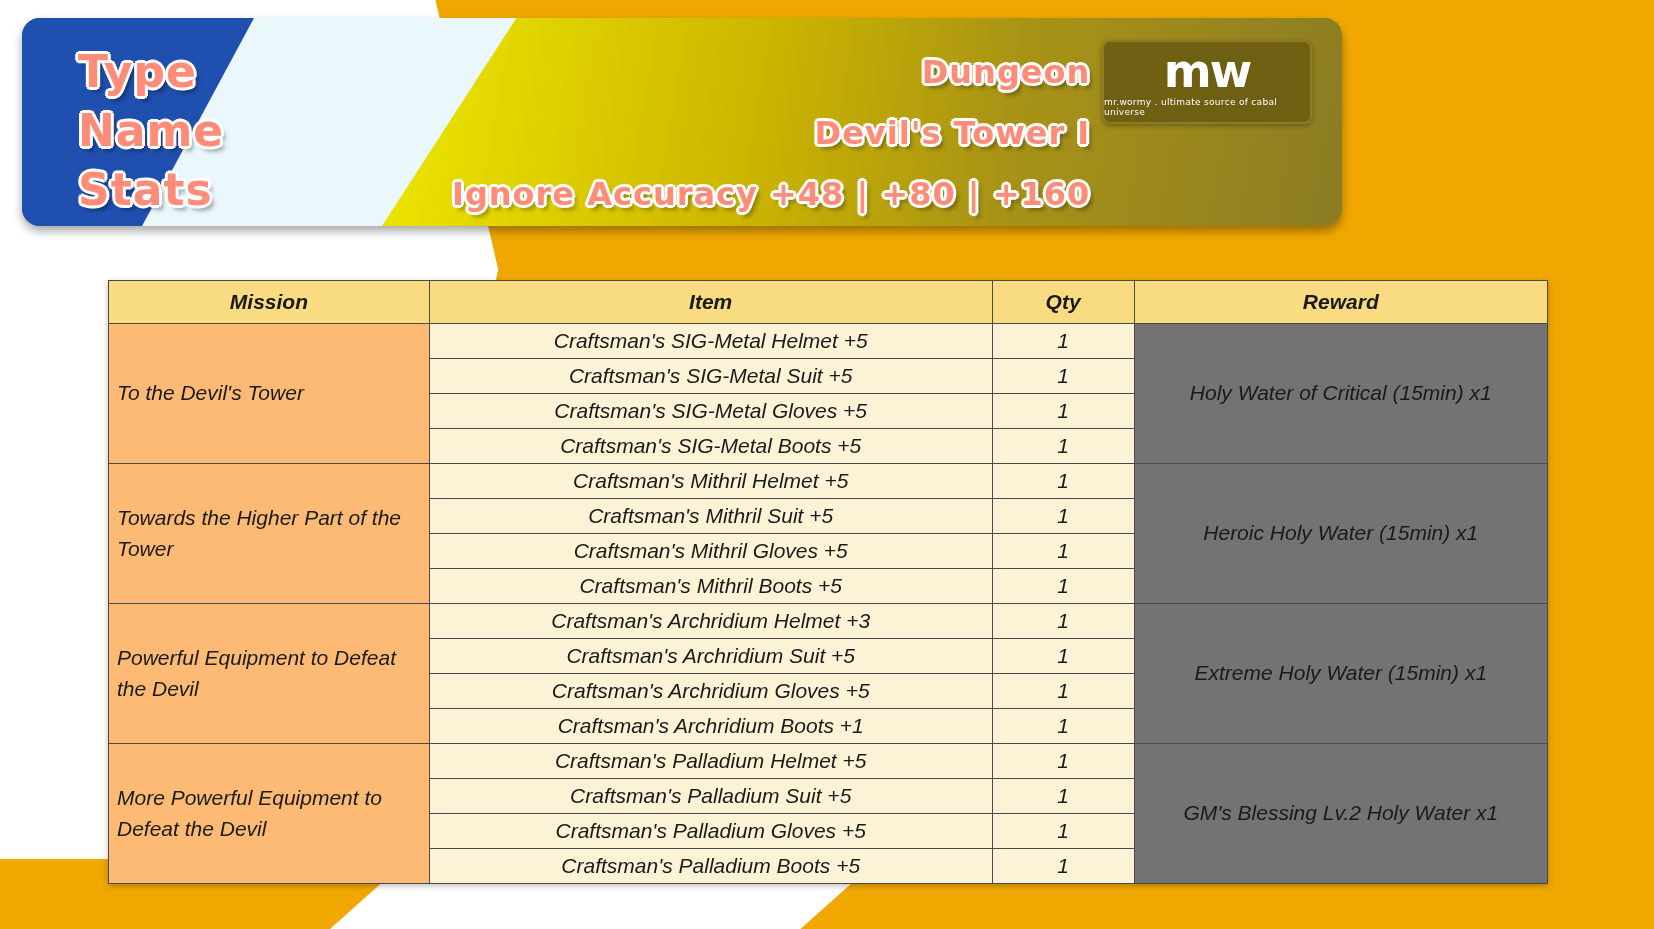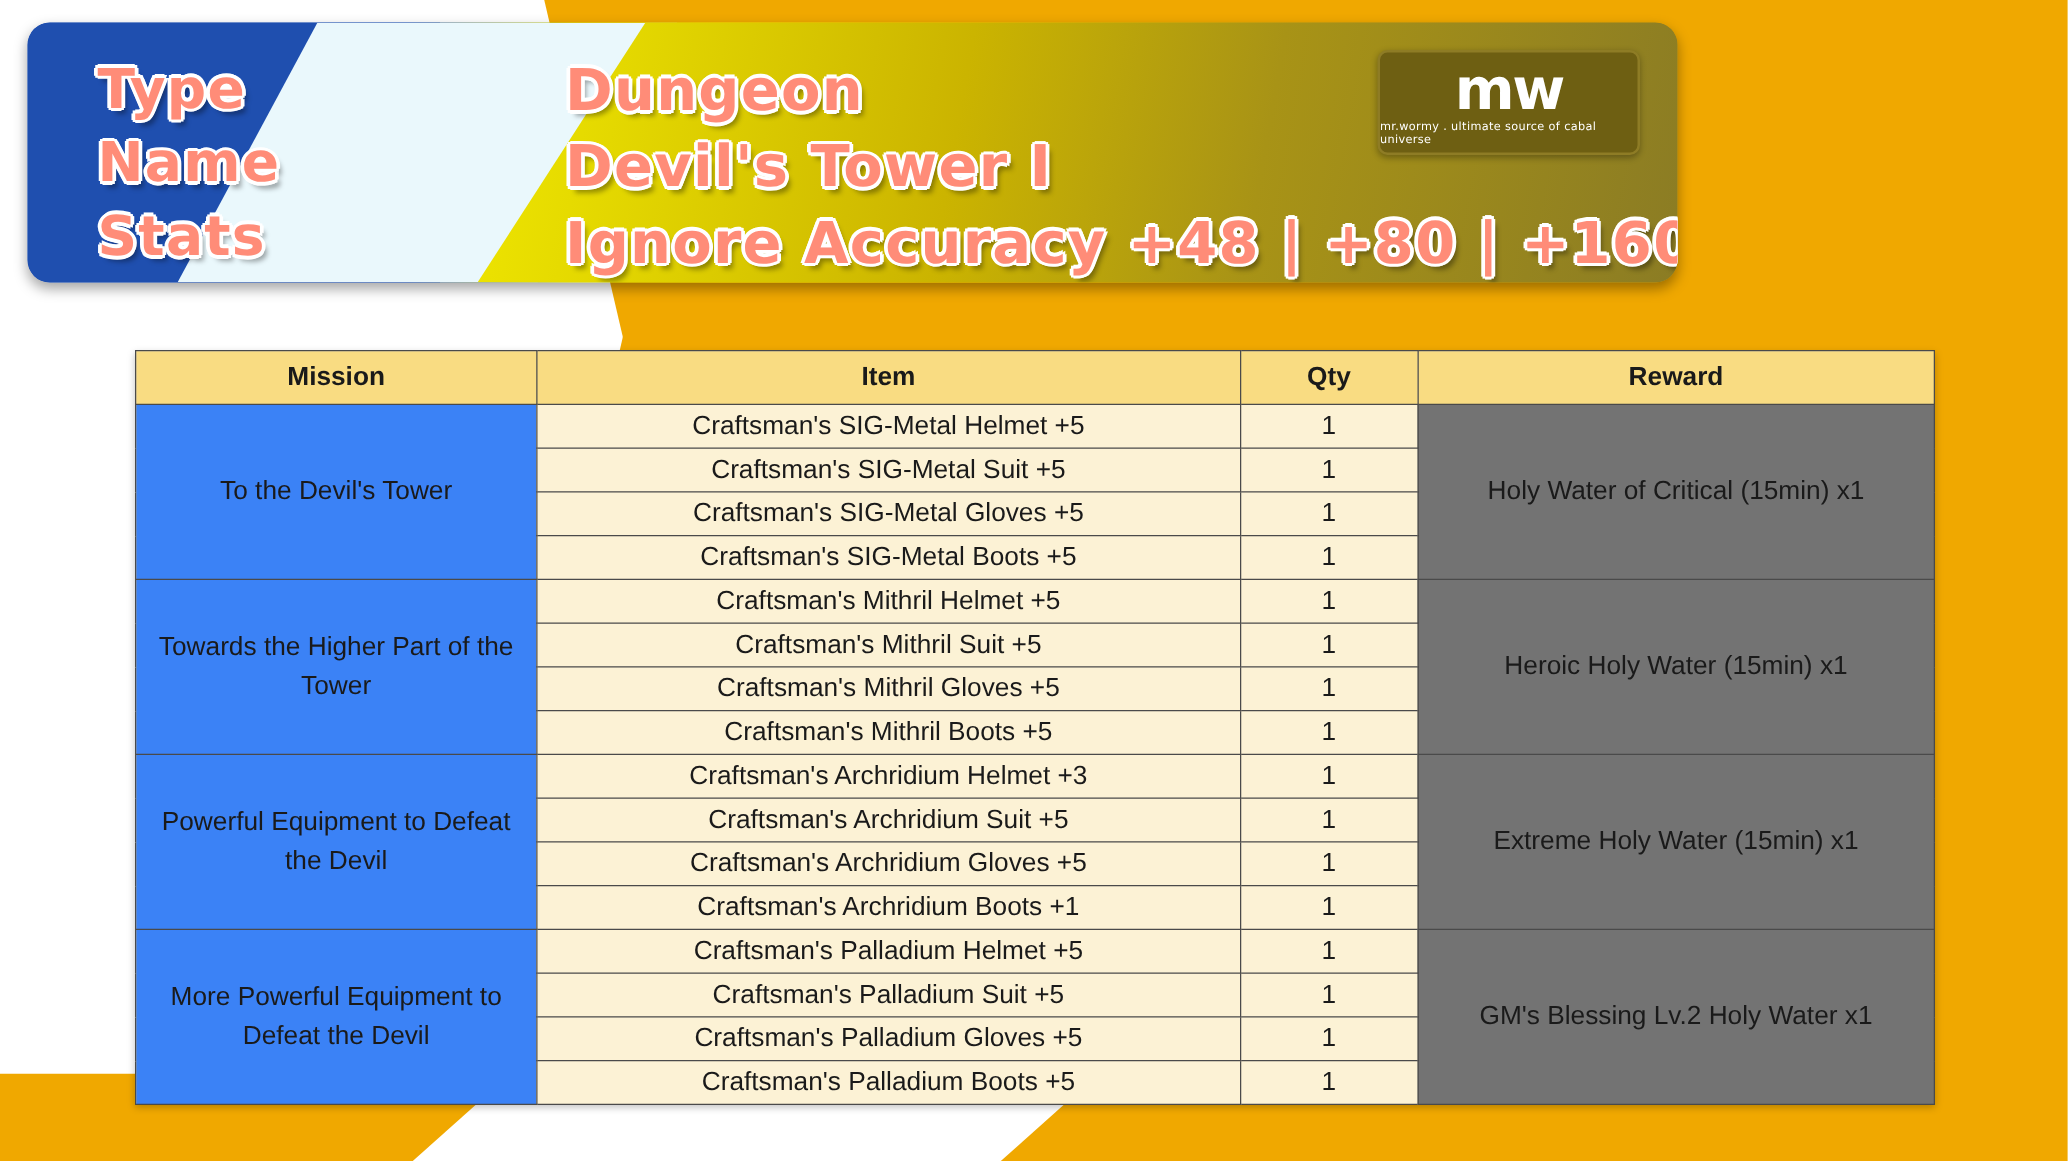--- a/index.html
+++ b/index.html
@@ -114,22 +114,23 @@
        2px  2px 0 #FFFFFF,
        0px  3px 0 #FFFFFF,
        3px  0px 0 #FFFFFF,
       -3px  0px 0 #FFFFFF,
        0px -3px 0 #FFFFFF,
        4px 5px 4px rgba(0,0,0,0.35);
     white-space: nowrap;
     margin: 0 0 4px 0;
   }
   .hdr-values .blocky {
-    font-size: 46px;
+    font-size: 32px;
     line-height: 57px;
+    text-align: right;
   }
 
   
   #logo {
     position: absolute;
     top: 22px; right: 30px;
     width: 206px; height: 80px;
     background: #6E5F12;
     border: 2px solid #8E7C25;
     border-radius: 8px;
@@ -170,20 +171,21 @@
   .wm-3 { top: 620px; left: 620px; font-size: 150px; font-weight: bold; letter-spacing: -6px; }
   .wm-4 { top: 810px; left: 190px; font-size: 24px; }
 
   
   #table-wrap {
     position: absolute;
     top: 280px;
     left: 108px;
     width: 1440px;
     z-index: 4;
+    font-style: italic;
   }
   table.reward-table {
     border-collapse: collapse;
     width: 100%;
     table-layout: fixed;
     background: #FCF2D5;
     box-shadow: 0 2px 6px rgba(0,0,0,0.25);
   }
   table.reward-table th,
   table.reward-table td {
@@ -194,22 +196,21 @@
     padding: 5px 8px;
   }
   table.reward-table thead th {
     background: #F9DC82;
     font-weight: bold;
     text-align: center;
     font-size: 21px;
     height: 32px;
   }
   td.mission {
-    text-align: center;
-    background: #3b82f6;
+    background: #fdba74;
     line-height: 1.45;
   }
   td.item {
     text-align: center;
     background: #FCF2D5;
   }
   td.qty {
     text-align: center;
     background: #FCF2D5;
   }

